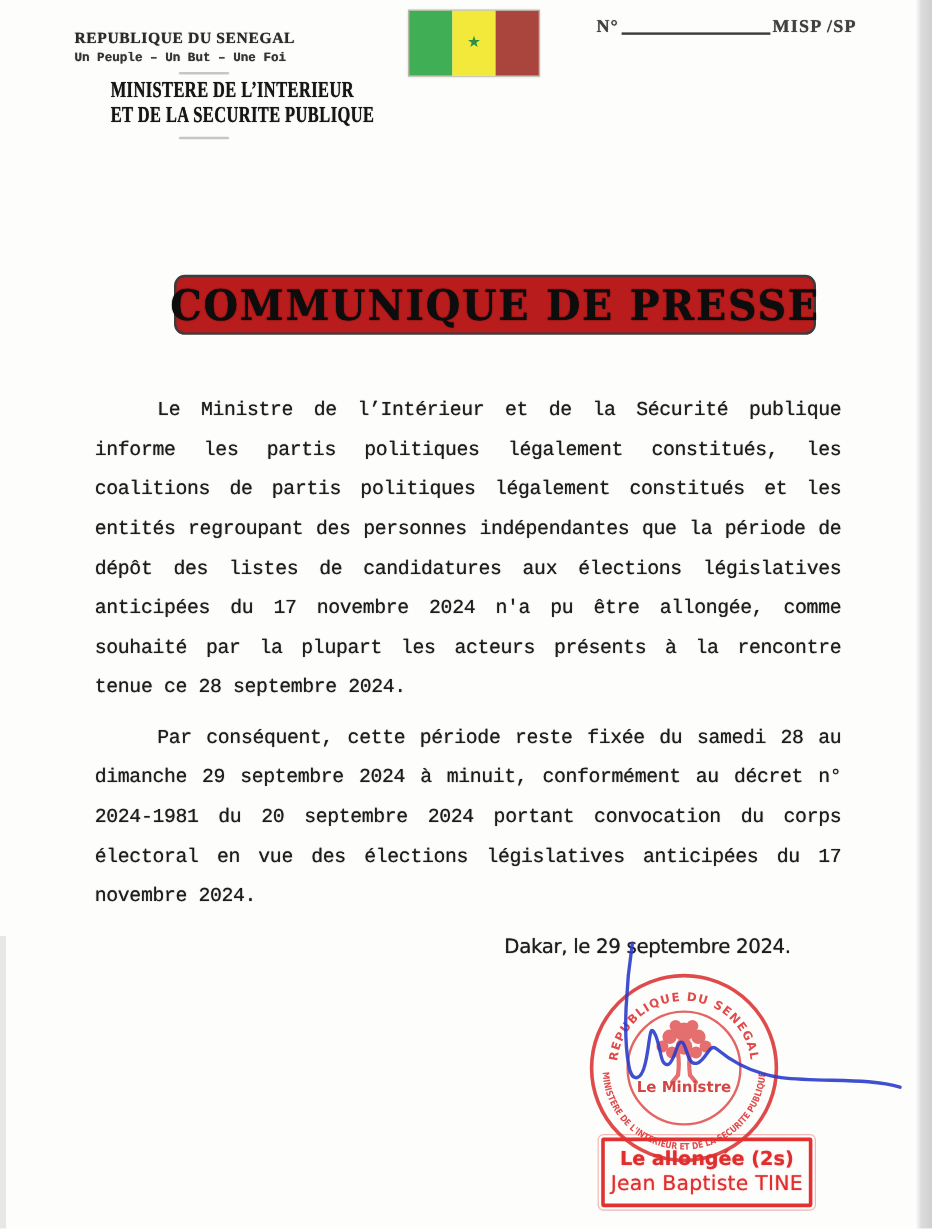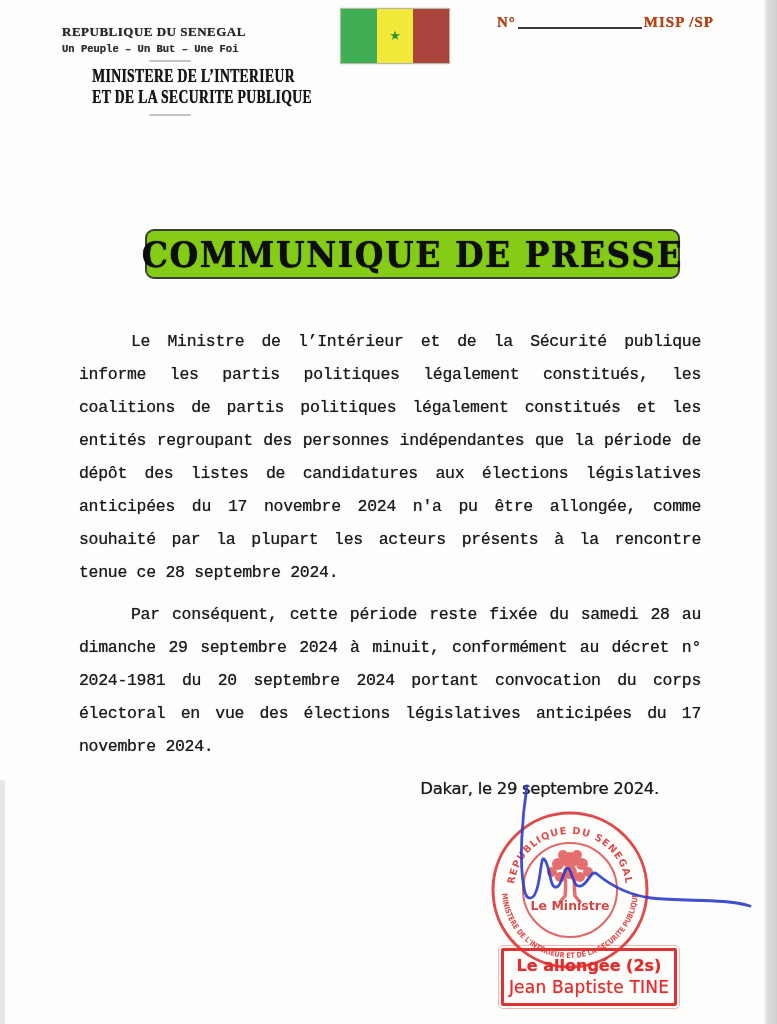--- a/index.html
+++ b/index.html
@@ -27,28 +27,28 @@
   .flag{position:absolute;left:340px;top:8px;width:108px;height:54px;display:flex;
     border:1px solid #b9b9a9;box-shadow:0 0 2px rgba(0,0,0,.15);}
   .stripe{flex:1;position:relative;}
   .stripe.green{background:#3fae54;}
   .stripe.yellow{background:#f2e93b;}
   .stripe.red{background:#a9453c;}
   .flag .star{position:absolute;left:50%;top:50%;transform:translate(-50%,-54%);
     color:#2e8f43;font-size:13px;line-height:13px;}
 
   .refline{position:absolute;left:497px;top:10px;font-family:"Liberation Serif",serif;
-    font-weight:bold;font-size:15px;letter-spacing:1px;color:#c2410c;text-shadow:0 0 .7px #444;}
+    font-weight:bold;font-size:15px;letter-spacing:1px;color:#404040;text-shadow:0 0 .7px #444;}
   .refline-blank{display:inline-block;width:124px;border-bottom:2px solid #3a3a3a;
     height:1em;margin:0 2px;transform:translateY(2px);}
 
   
   .title-box{position:absolute;left:145px;top:229px;width:531px;height:46px;
     border:2.5px solid #3c3c3c;border-radius:9px;display:flex;align-items:center;
-    justify-content:center;background:#84cc16;}
+    justify-content:center;background:#b91c1c;}
   .title-box span{font-family:"DejaVu Serif",serif;font-weight:bold;font-size:33px;
     letter-spacing:1.5px;color:#0d0d0d;transform:scaleY(1.06);white-space:nowrap;
     text-shadow:0 0 1px #000;}
 
   
   .bodytext{position:absolute;left:79px;top:325px;width:622px;font-size:16.5px;
     letter-spacing:-.3px;line-height:33px;color:#1c1c1c;
     text-shadow:0 0 .8px rgba(25,25,25,.8);}
   .bodytext p{margin:0 0 9px;text-align:justify;text-indent:52px;font-family:Liberation Mono, monospace;}
   .dateline{margin-top:4px;text-align:right;padding-right:42px;}

